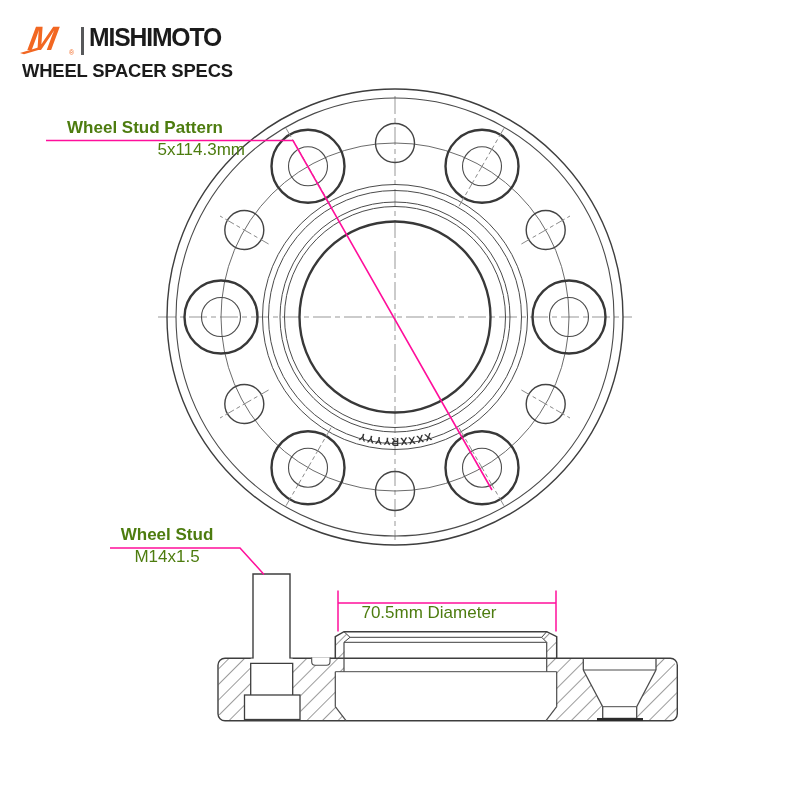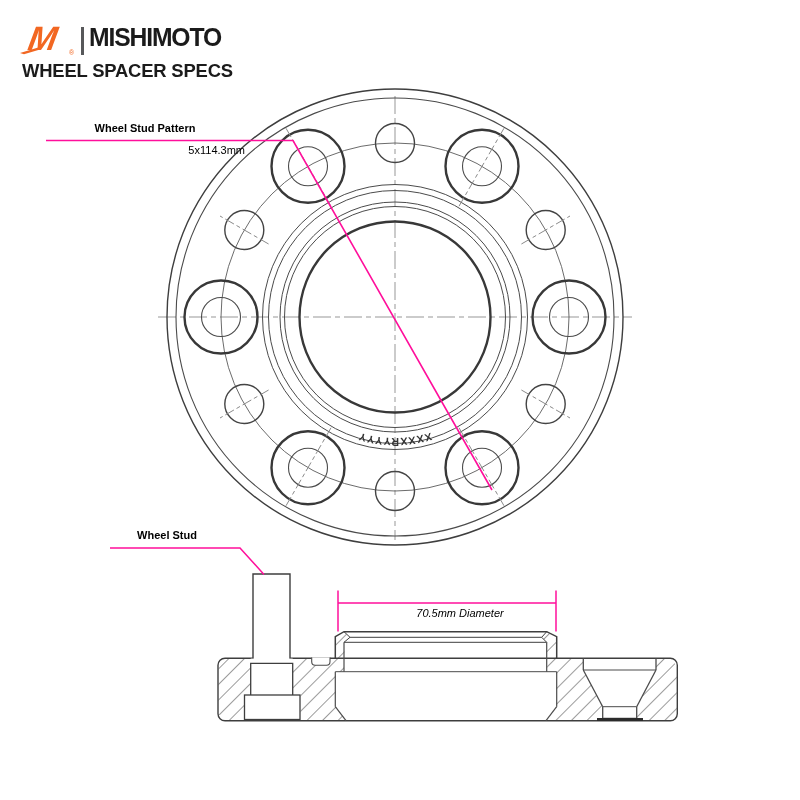--- a/index.html
+++ b/index.html
@@ -6,28 +6,28 @@
   #stage{position:relative;width:800px;height:800px;background:#ffffff;overflow:hidden;
          font-family:"Liberation Sans", sans-serif;}
   #drawing{position:absolute;left:0;top:0;width:800px;height:800px;}
   .hdr{position:absolute;color:#1b1b1b;}
   #logo-m{position:absolute;left:20px;top:20px;width:60px;height:38px;}
   #logo-divider{position:absolute;left:81px;top:27px;width:3px;height:28px;background:#57585a;}
   #brand{left:89px;top:22px;font-size:26px;font-weight:bold;letter-spacing:-1.2px;
          transform:scaleX(.95);transform-origin:left top;white-space:nowrap;}
   #subtitle{left:22px;top:60px;font-size:19px;font-weight:bold;letter-spacing:-.2px;
             transform:scaleX(.97);transform-origin:left top;white-space:nowrap;}
-  .anno{position:absolute;width:200px;text-align:center;color:#000000;font-size:11px;line-height:14px;white-space:nowrap;}
+  .anno{position:absolute;width:200px;text-align:center;color:#4d7c0f;font-size:17px;line-height:14px;white-space:nowrap;}
   .anno.b{font-weight:bold;}
   #lbl-pattern{left:45px;top:121px;}
   #val-pattern{left:45px;top:143px;text-align:right;}
   #lbl-stud{left:67px;top:528px;text-align:center;}
   #val-stud{left:67px;top:550px;}
   #lbl-bore{left:347px;top:584px;}
-  #val-bore{left:360px;top:606px;font-style:italic;}
+  #val-bore{left:329px;top:606px;}
 </style>
 </head>
 <body>
 
 <div id="stage">
 
   <svg id="drawing" viewBox="0 0 800 800" xmlns="http://www.w3.org/2000/svg" xmlns:xlink="http://www.w3.org/1999/xlink">
     <defs>
       <pattern id="hatch" patternUnits="userSpaceOnUse" width="11" height="11" patternTransform="rotate(-45)">
         <line x1="0" y1="0" x2="11" y2="0" stroke="#4a4a4a" stroke-width="1.1"></line>
@@ -171,15 +171,16 @@
     <text x="49" y="35" font-size="7" fill="#F26722">®</text>
   </svg>
   <div id="logo-divider"></div>
   <div id="brand" class="hdr">MISHIMOTO</div>
   <div id="subtitle" class="hdr">WHEEL SPACER SPECS</div>
 
   <div id="lbl-pattern" class="anno b">Wheel Stud Pattern</div>
   <div id="val-pattern" class="anno">5x114.3mm</div>
 
   <div id="lbl-stud" class="anno b">Wheel Stud</div>
+  <div id="val-stud" class="anno">M14x1.5</div>
 
   <div id="val-bore" class="anno">70.5mm Diameter</div>
 </div>
 
 </body></html>

